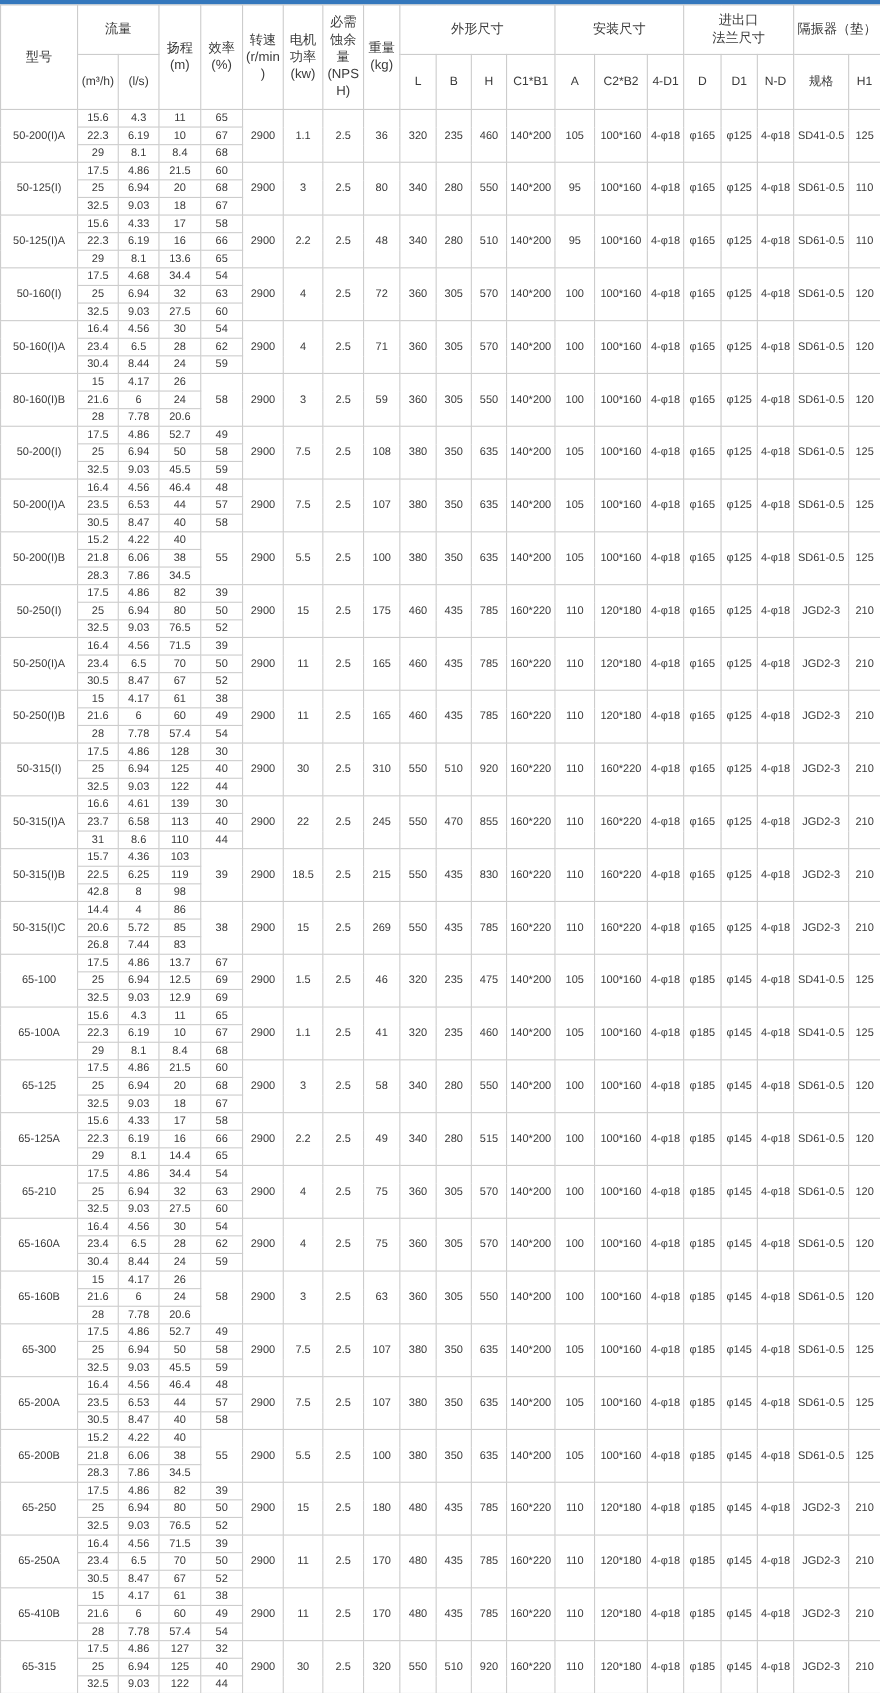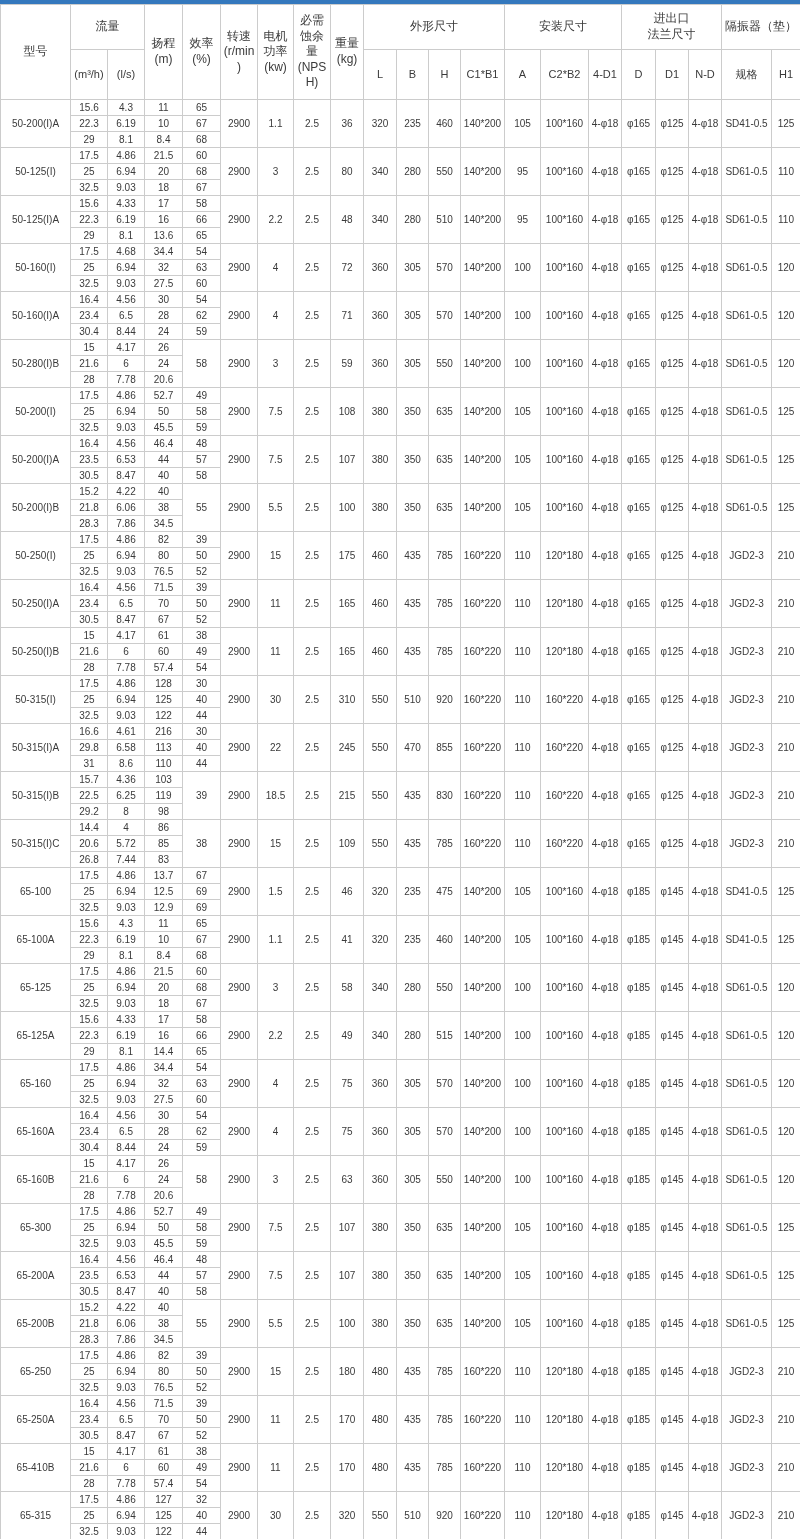--- a/index.html
+++ b/index.html
@@ -256,21 +256,21 @@
         <td>28</td>
         <td>62</td>
       </tr>
       <tr>
         <td>30.4</td>
         <td>8.44</td>
         <td>24</td>
         <td>59</td>
       </tr>
       <tr class="group-start">
-        <td rowspan="3">50-280(I)B</td>
+        <td rowspan="3">80-160(I)B</td>
         <td>15</td>
         <td>4.17</td>
         <td>26</td>
         <td rowspan="3">58</td>
         <td rowspan="3">2900</td>
         <td rowspan="3">3</td>
         <td rowspan="3">2.5</td>
         <td rowspan="3">59</td>
         <td rowspan="3">360</td>
         <td rowspan="3">305</td>
@@ -535,41 +535,41 @@
       <tr>
         <td>32.5</td>
         <td>9.03</td>
         <td>122</td>
         <td>44</td>
       </tr>
       <tr class="group-start">
         <td rowspan="3">50-315(I)A</td>
         <td>16.6</td>
         <td>4.61</td>
-        <td>216</td>
+        <td>139</td>
         <td>30</td>
         <td rowspan="3">2900</td>
         <td rowspan="3">22</td>
         <td rowspan="3">2.5</td>
         <td rowspan="3">245</td>
         <td rowspan="3">550</td>
         <td rowspan="3">470</td>
         <td rowspan="3">855</td>
         <td rowspan="3">160*220</td>
         <td rowspan="3">110</td>
         <td rowspan="3">160*220</td>
         <td rowspan="3">4-φ18</td>
         <td rowspan="3">φ165</td>
         <td rowspan="3">φ125</td>
         <td rowspan="3">4-φ18</td>
         <td rowspan="3">JGD2-3</td>
         <td rowspan="3">210</td>
       </tr>
       <tr>
-        <td>29.8</td>
+        <td>23.7</td>
         <td>6.58</td>
         <td>113</td>
         <td>40</td>
       </tr>
       <tr>
         <td>31</td>
         <td>8.6</td>
         <td>110</td>
         <td>44</td>
       </tr>
@@ -595,34 +595,34 @@
         <td rowspan="3">4-φ18</td>
         <td rowspan="3">JGD2-3</td>
         <td rowspan="3">210</td>
       </tr>
       <tr>
         <td>22.5</td>
         <td>6.25</td>
         <td>119</td>
       </tr>
       <tr>
-        <td>29.2</td>
+        <td>42.8</td>
         <td>8</td>
         <td>98</td>
       </tr>
       <tr class="group-start">
         <td rowspan="3">50-315(I)C</td>
         <td>14.4</td>
         <td>4</td>
         <td>86</td>
         <td rowspan="3">38</td>
         <td rowspan="3">2900</td>
         <td rowspan="3">15</td>
         <td rowspan="3">2.5</td>
-        <td rowspan="3">109</td>
+        <td rowspan="3">269</td>
         <td rowspan="3">550</td>
         <td rowspan="3">435</td>
         <td rowspan="3">785</td>
         <td rowspan="3">160*220</td>
         <td rowspan="3">110</td>
         <td rowspan="3">160*220</td>
         <td rowspan="3">4-φ18</td>
         <td rowspan="3">φ165</td>
         <td rowspan="3">φ125</td>
         <td rowspan="3">4-φ18</td>
@@ -773,21 +773,21 @@
         <td>16</td>
         <td>66</td>
       </tr>
       <tr>
         <td>29</td>
         <td>8.1</td>
         <td>14.4</td>
         <td>65</td>
       </tr>
       <tr class="group-start">
-        <td rowspan="3">65-160</td>
+        <td rowspan="3">65-210</td>
         <td>17.5</td>
         <td>4.86</td>
         <td>34.4</td>
         <td>54</td>
         <td rowspan="3">2900</td>
         <td rowspan="3">4</td>
         <td rowspan="3">2.5</td>
         <td rowspan="3">75</td>
         <td rowspan="3">360</td>
         <td rowspan="3">305</td>

